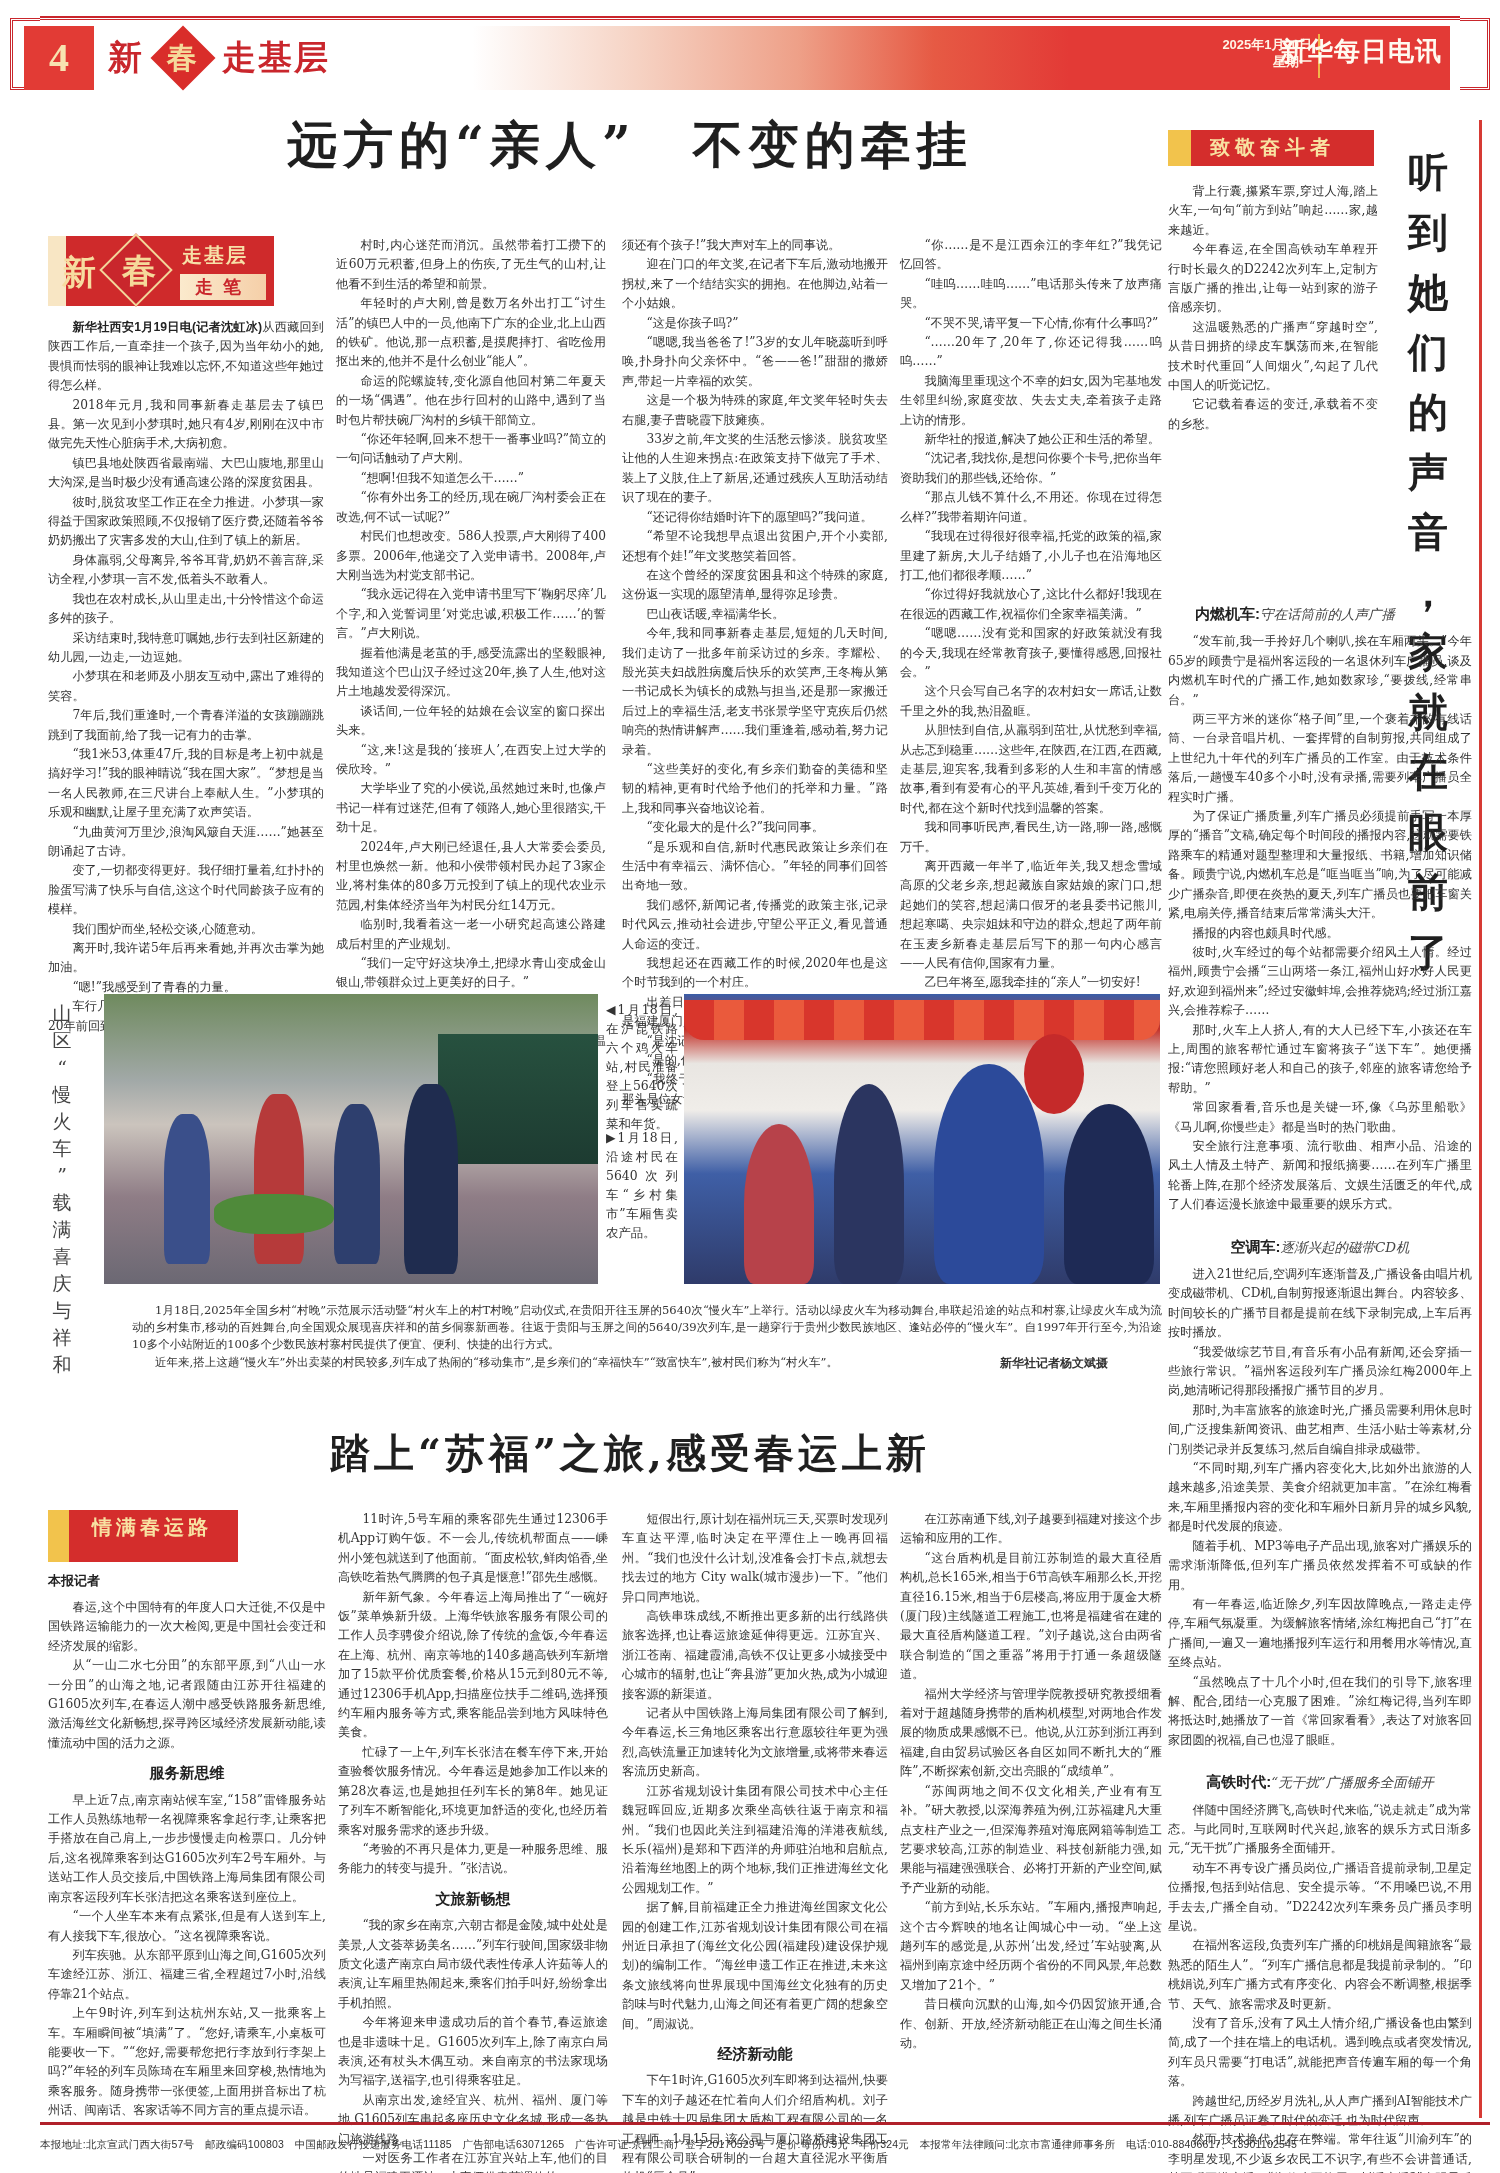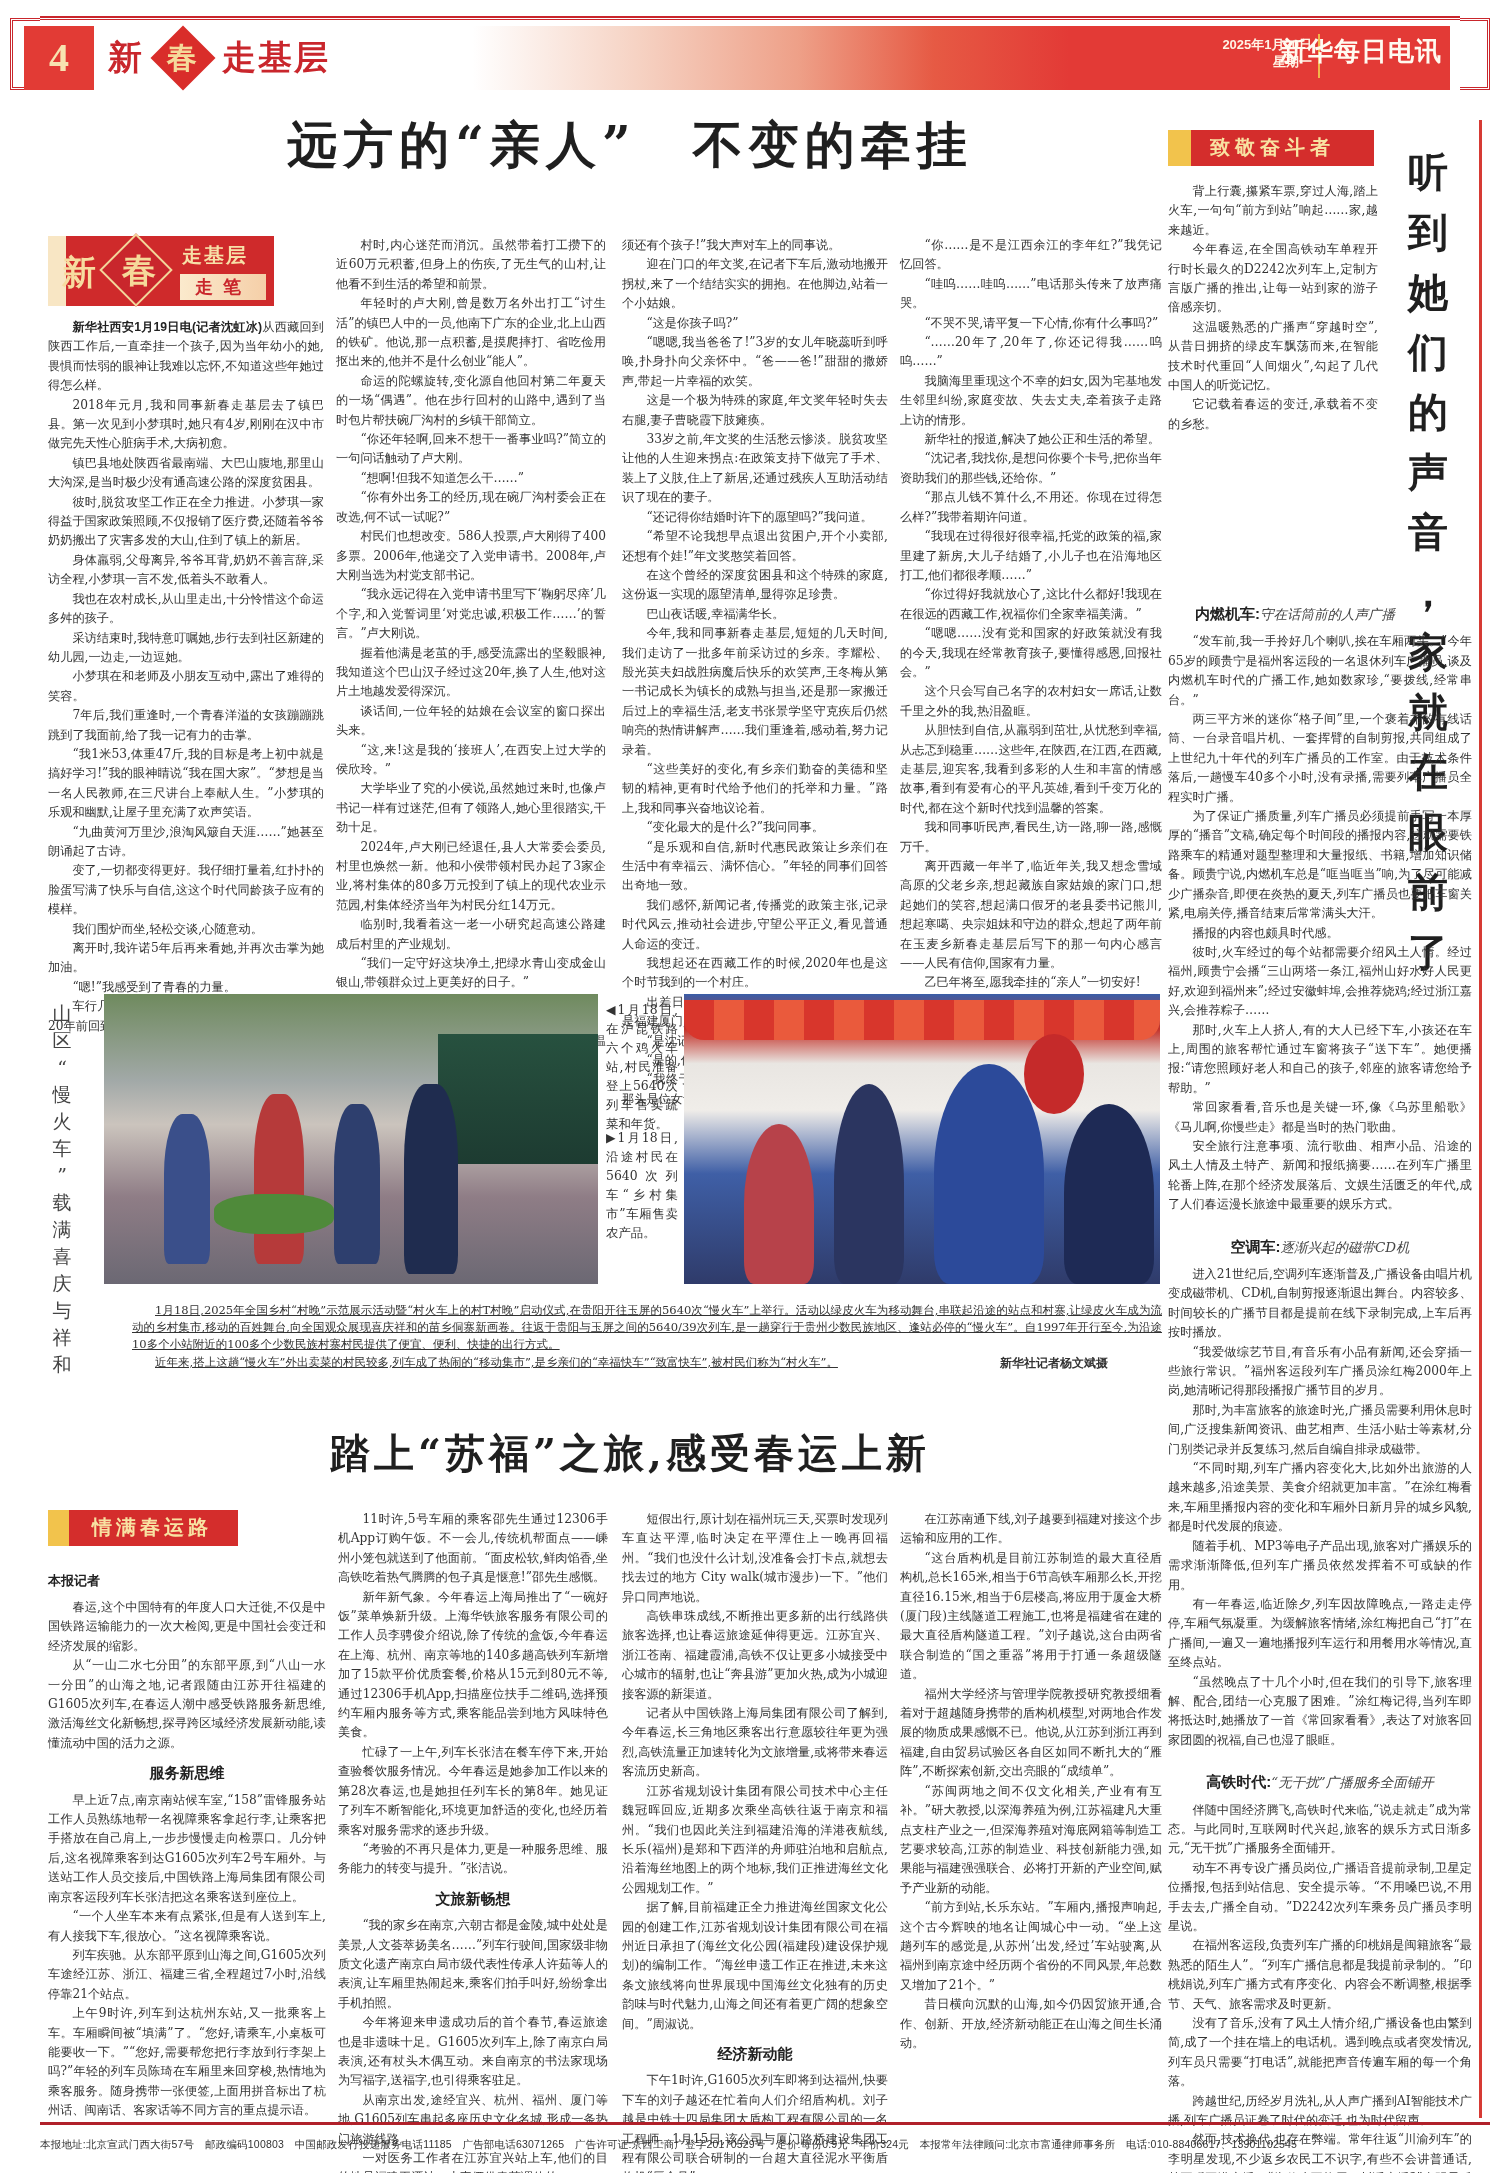--- a/index.html
+++ b/index.html
@@ -44,38 +44,38 @@
   .photo1 { position: absolute; left: 104px; top: 994px; width: 494px; height: 290px;
     background: linear-gradient(180deg,#6f8a5e 0%, #a2a9a8 30%, #cbc4bd 45%, #8f7d86 70%, #6b6873 100%); overflow: hidden; }
   .photo1 .train { position: absolute; right: 0; top: 40px; width: 160px; height: 130px; background: linear-gradient(180deg,#27513f,#1d3b31); }
   .photo1 .fig { position: absolute; border-radius: 40% 40% 10% 10%; }
   .photo2 { position: absolute; left: 684px; top: 994px; width: 476px; height: 290px; overflow: hidden;
     background: linear-gradient(180deg,#3a5ea8 0%, #c23028 12%, #e9e6e2 24%, #f0ede9 40%, #3f5fa6 62%, #2f3b6a 100%); }
   .photo2 .band { position: absolute; left: 0; right: 0; top: 6px; height: 40px; background: repeating-linear-gradient(90deg,#d8362c 0 30px,#ea5a3c 30px 60px); border-radius: 0 0 20px 20px; }
   .photo2 .p { position: absolute; border-radius: 50% 50% 14% 14%; }
   .cap-side { position: absolute; left: 606px; width: 72px; font-size: 12.4px; line-height: 19px; text-align: justify; color: #333; }
   .photo-cap { position: absolute; left: 132px; top: 1302px; width: 1030px; font-size: 11.5px; line-height: 17.2px; color: #333; text-align: justify; }
-  .photo-cap p { text-indent: 2em; text-decoration: underline; }
+  .photo-cap p { text-indent: 2em; }
   .photo-credit { position: absolute; left: 1000px; top: 1355px; font-family: "Liberation Sans", sans-serif; font-weight: bold; font-size: 12px; color: #333; }
 
   
   .sidebar { position: absolute; left: 1168px; top: 120px; width: 314px; height: 1998px; border-right: 3px solid #d63a34; }
   .sb-tag { position: absolute; left: 0; top: 10px; width: 206px; height: 36px; background: linear-gradient(90deg,#f2c34c 0 11%, #d42d2c 11% 100%); }
   .sb-tag span { position: absolute; left: 42px; top: 4px; color: #f8e2a2; font-weight: bold; font-size: 20px; letter-spacing: 5px; }
   .sb-vtitle { position: absolute; left: 232px; top: 22px; width: 56px; font-family: "DejaVu Serif", serif; font-weight: bold; font-size: 40px; line-height: 60px; text-align: center; color: #1f1f1f; }
   .sb-col1 { left: 0; top: 62px; width: 210px; }
   .sb-col2 { left: 0; top: 462px; width: 304px; }
   .sb-sub { font-size: 13.5px; margin: 22px 0 8px; text-indent: 2em; }
   .sb-sub .bold { font-size: 15px; }
   .sb-sub .ital { font-style: italic; color: #444; }
   .sb-sub.center { text-align: center; text-indent: 0; }
 
   
   .a2-title { position: absolute; left: 100px; top: 1426px; width: 1060px; text-align: center; font-family: "DejaVu Serif", serif; font-weight: bold; font-size: 40px; letter-spacing: 4px; color: #1f1f1f; }
-  .tag2 { position: absolute; left: 48px; top: 1510px; width: 190px; height: 36px; background: linear-gradient(90deg,#f2c34c 0 11%, #d42d2c 11% 100%); }
+  .tag2 { position: absolute; left: 48px; top: 1510px; width: 190px; height: 52px; background: linear-gradient(90deg,#f2c34c 0 11%, #d42d2c 11% 100%); }
   .tag2 span { position: absolute; left: 44px; top: 4px; color: #f8e2a2; font-weight: bold; font-size: 20px; letter-spacing: 4px; }
   .byline2 { position: absolute; left: 48px; top: 1572px; font-family: "Liberation Sans", sans-serif; font-weight: bold; font-size: 13px; color: #222; }
 
   .rule-red { position: absolute; left: 40px; top: 2122px; width: 1450px; height: 3px; background: #b0202a; }
   .footer { position: absolute; left: 40px; top: 2138px; width: 1450px; font-family: "Liberation Sans", sans-serif; font-size: 10.5px; color: #333; white-space: nowrap; letter-spacing: 0.2px; }
 </style>
 </head>
 <body>
 
 <header class="masthead">

